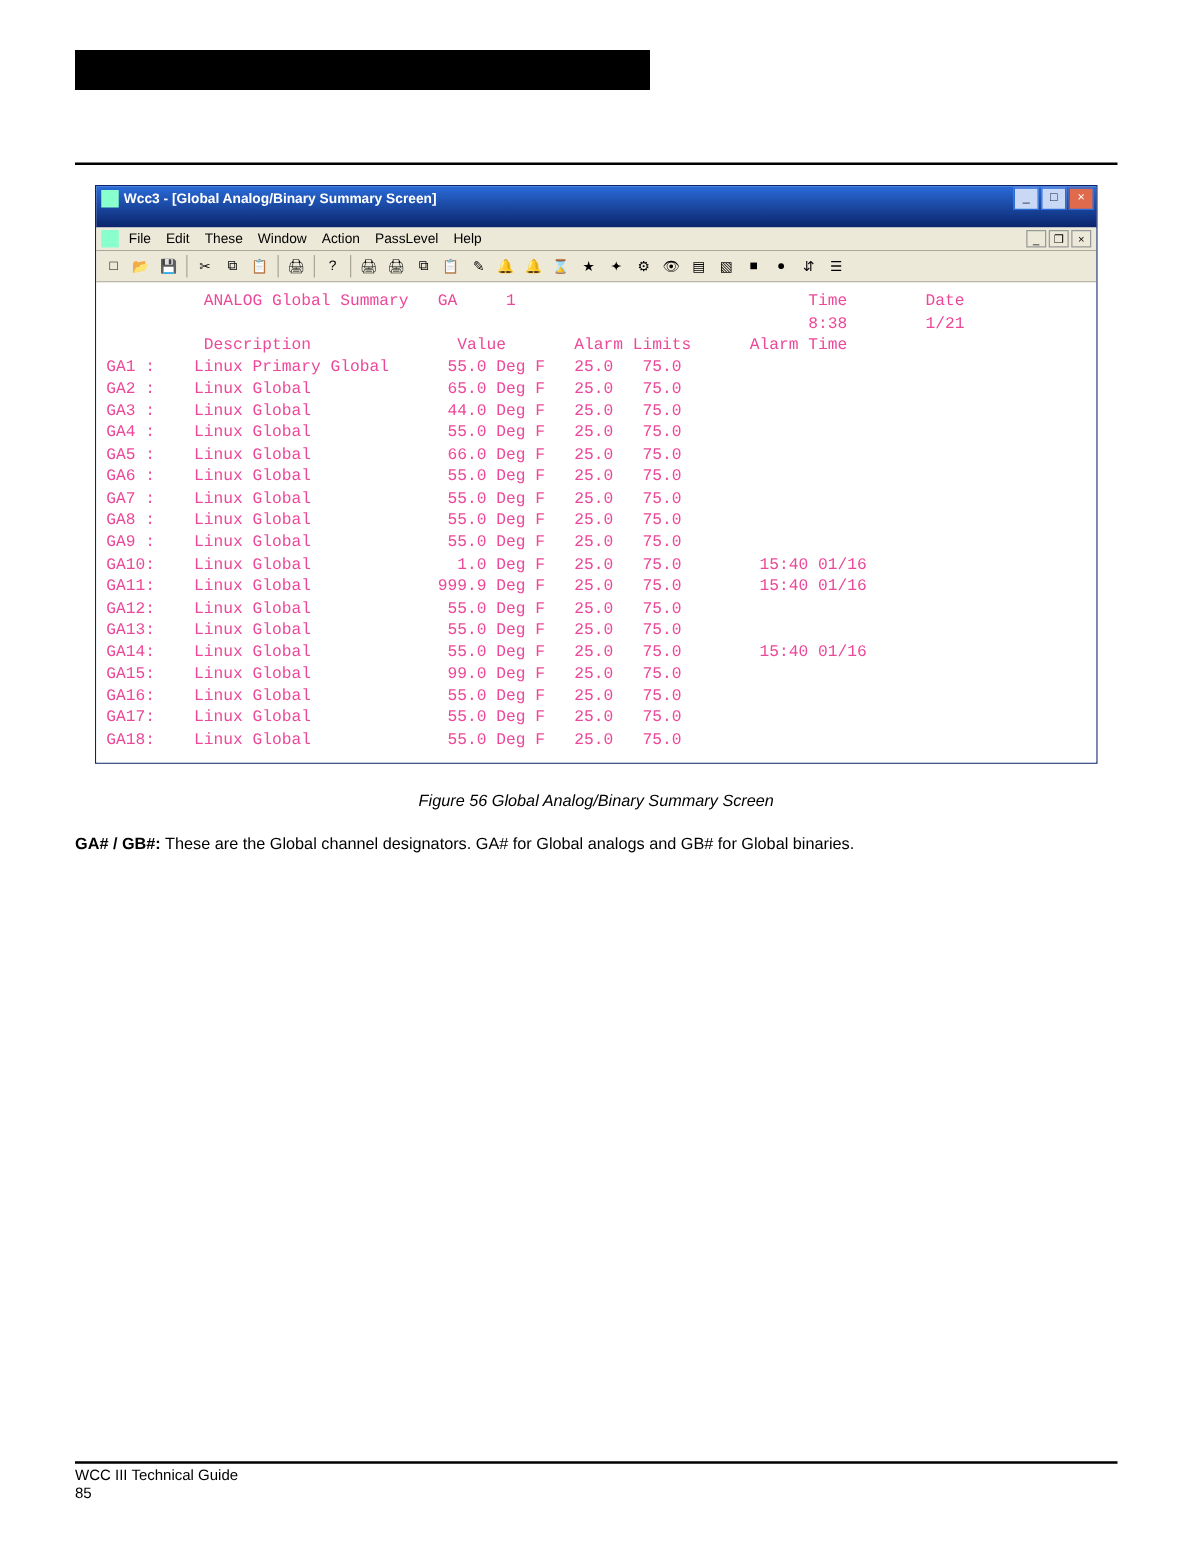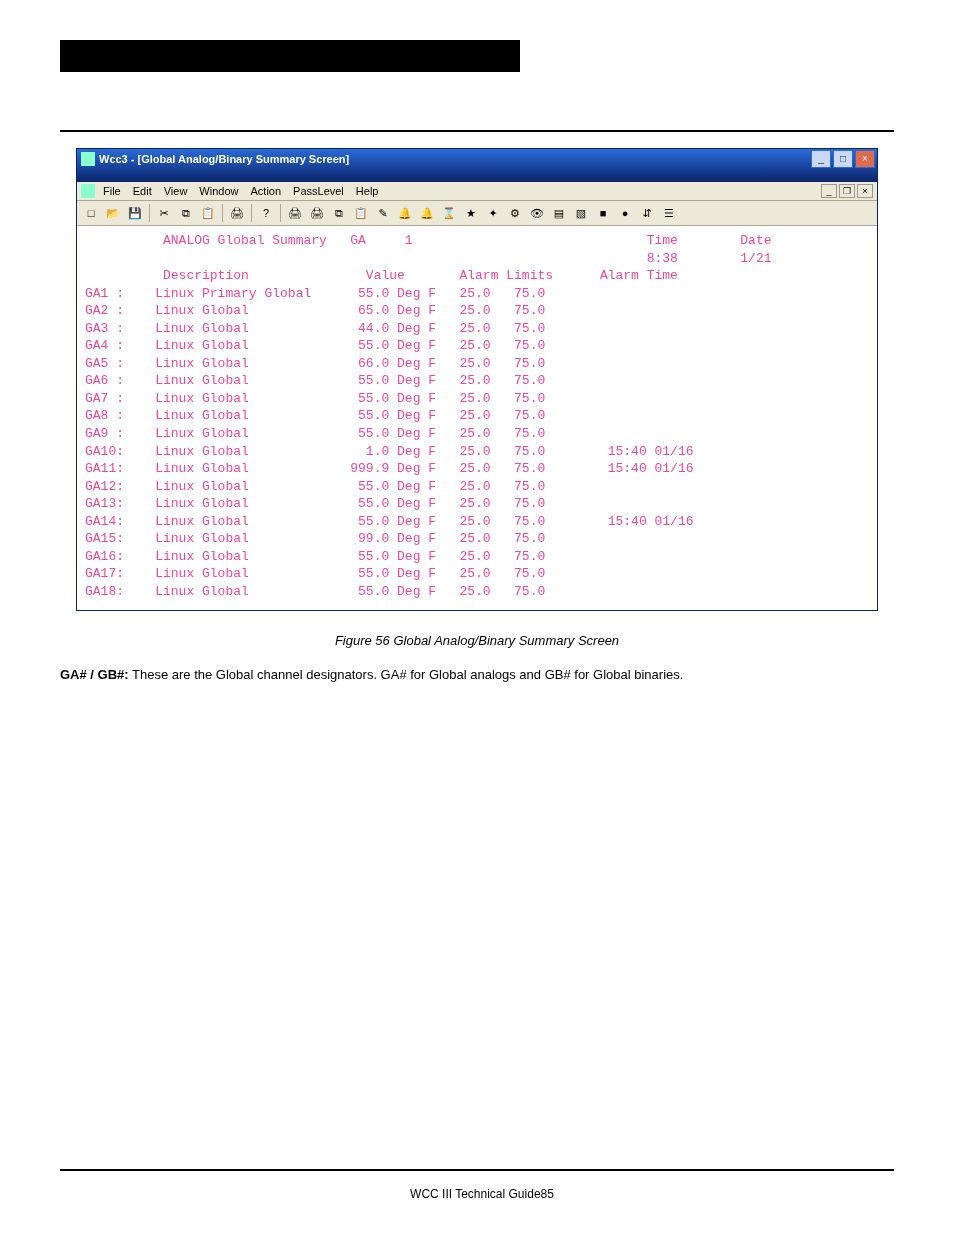--- a/index.html
+++ b/index.html
@@ -23,21 +23,21 @@
   .menubar .mdi { display: flex; gap: 2px; }
   .menubar .mdi .b { width: 14px; height: 12px; border: 1px solid #999; display: flex; align-items: center; justify-content: center; font-size: 9px; background: #ece9d8; }
   .toolbar { height: 24px; background: #ece9d8; border-bottom: 1px solid #aca899; display: flex; align-items: center; padding: 0 4px; gap: 2px; }
   .toolbar .sep { width: 1px; height: 18px; background: #aca899; margin: 0 2px; }
   .toolbar .tb { width: 18px; height: 18px; display: flex; align-items: center; justify-content: center; border: 1px solid transparent; font-size: 11px; }
   .content { background: #fff; padding: 6px 8px 10px 8px; font-family: "Courier New", monospace; font-size: 13px; color: #ec4899; line-height: 1.35; white-space: pre; }
   .caption { text-align: center; font-style: italic; font-size: 13px; margin: 21px 0 18px 0; }
   .bodytext { font-size: 13px; margin: 8px 0; line-height: 1.35; }
   .angleref { font-family: "Courier New", monospace; font-size: 13px; }
   .footer-rule { border: none; border-top: 2px solid #000; position: absolute; left: 60px; right: 60px; bottom: 56px; }
-  .footer { position: absolute; left: 60px; right: 50px; bottom: 34px; display: flex; justify-content: center; font-size: 12px; }
+  .footer { position: absolute; left: 60px; right: 50px; bottom: 34px; display: flex; justify-content: flex-end; font-size: 12px; flex-direction: column; }
 </style>
 </head>
 <body>
 
 <div class="page">
   <div class="blackbar"></div>
 
   <hr class="section-rule" style="margin-top:80px">
 
   <div class="figure-wrap">
@@ -51,21 +51,21 @@
         <div class="winctl">
           <span class="btn">_</span>
           <span class="btn">□</span>
           <span class="btn close">×</span>
         </div>
       </div>
 
       <div class="menubar">
         <div class="ml">
           <span class="logo" style="width:14px;height:14px;background:#8fc;display:inline-block"></span>
-          <span id="menu-items"><span class="mi">File</span><span class="mi">Edit</span><span class="mi">View</span><span class="mi">Window</span><span class="mi">Action</span><span class="mi">PassLevel</span><span class="mi">Help</span></span>
+          <span id="menu-items"><span class="mi">File</span><span class="mi">Edit</span><span class="mi">These</span><span class="mi">Window</span><span class="mi">Action</span><span class="mi">PassLevel</span><span class="mi">Help</span></span>
         </div>
         <div class="mdi">
           <span class="b">_</span>
           <span class="b">❐</span>
           <span class="b">×</span>
         </div>
       </div>
 
       <div class="toolbar" id="toolbar">
           <span class="tb">□</span>

